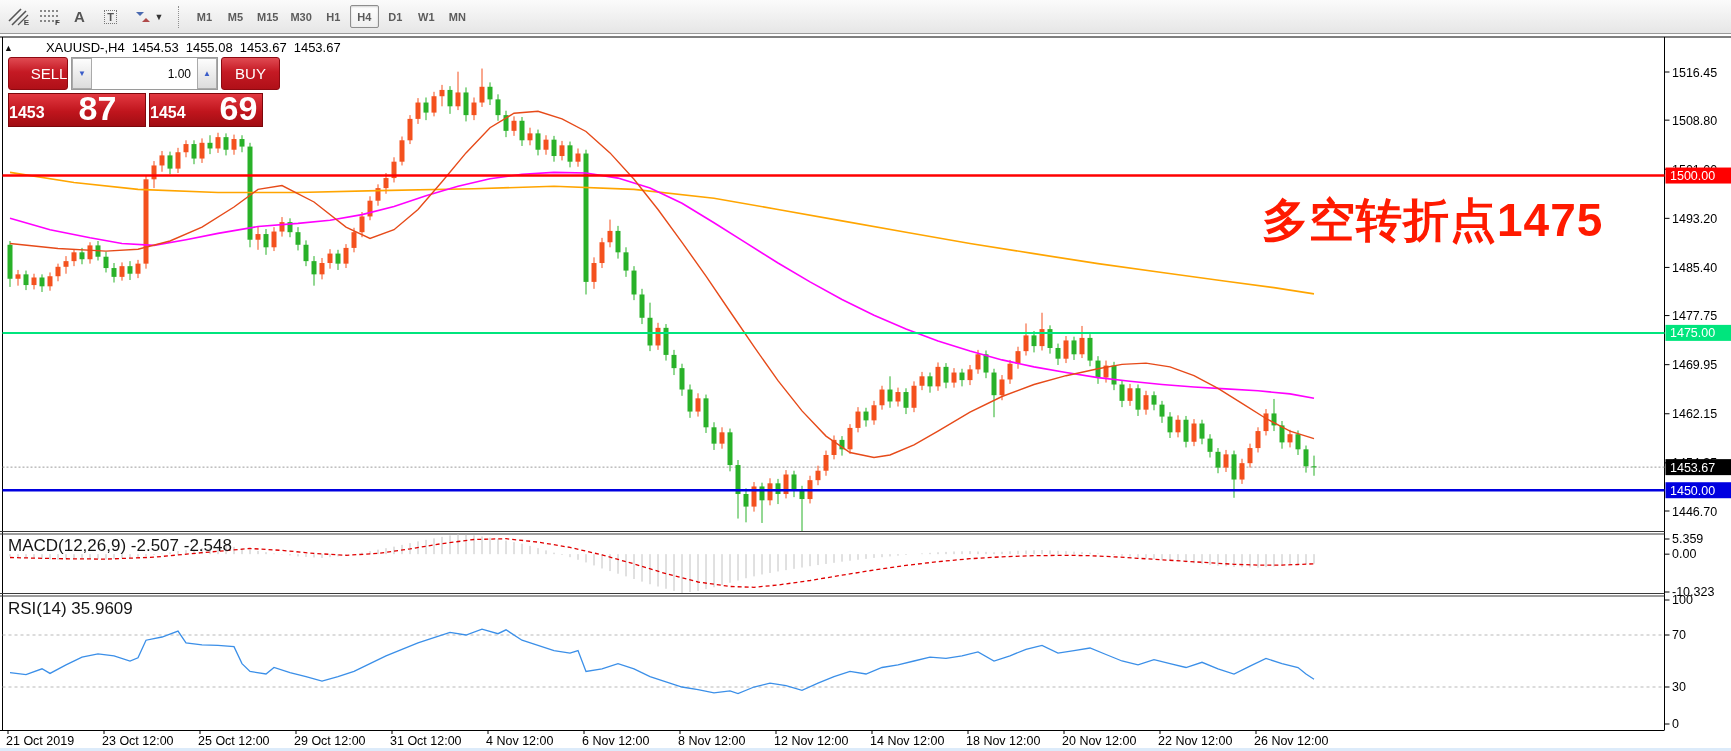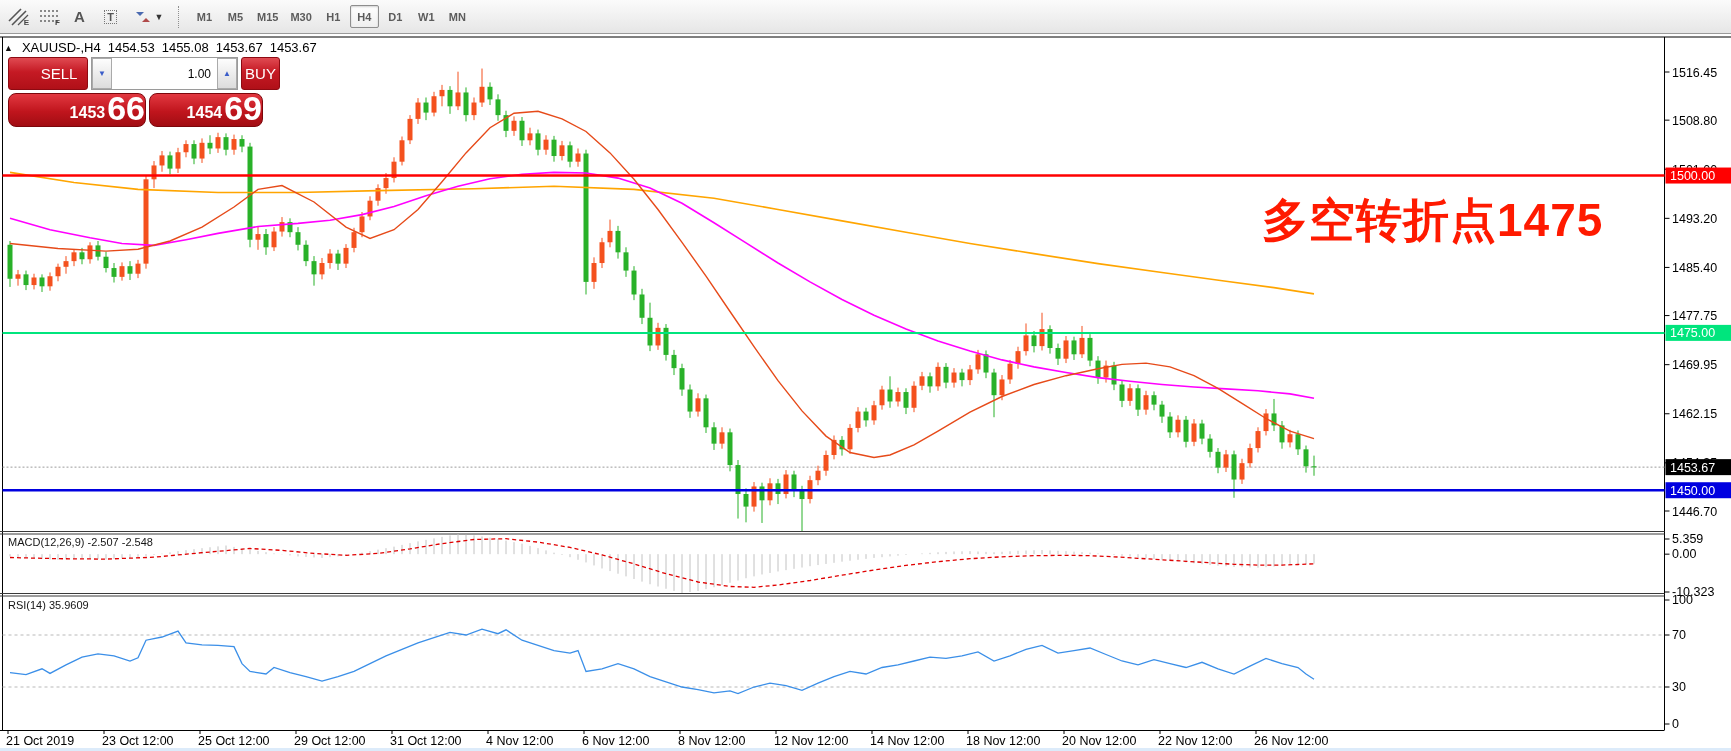--- a/index.html
+++ b/index.html
@@ -19,42 +19,42 @@
   .tf{min-width:29px;height:23px;padding:0 4px;margin:0 1px;display:flex;align-items:center;justify-content:center;
     font-size:11px;font-weight:700;color:#5c5c5c;border:1px solid transparent;border-radius:2px;}
   .tf.active{background:linear-gradient(#ffffff,#efefef);border:1px solid #8e8e8e;box-shadow:inset 0 1px 2px rgba(0,0,0,.18);}
   .boxT{border:1px dotted #777;padding:0 2px;font-size:11px;font-weight:700;color:#555;}
   .caret{font-size:9px;color:#333;margin-left:2px;}
 
   
   #quoteline{position:absolute;left:4px;top:40px;display:flex;align-items:center;gap:7px;
     font-size:13px;color:#000;white-space:nowrap;}
   #quoteline .tri{font-size:9px;margin-right:2px;color:#111;}
-  #quoteline b{font-weight:400;}
+  #quoteline b{font-weight:400;margin-left:24px;}
 
   
   #oct{position:absolute;left:8px;top:57px;width:272px;}
   #oct .row{display:flex;gap:3px;}
   .redbtn{height:33px;border:1px solid #8d0a12;border-radius:3px;color:#fff;font-size:15px;
     display:flex;align-items:center;justify-content:center;
     background:linear-gradient(#e04a52 0%,#c51a24 45%,#b01018 100%);}
-  #sellBtn{width:80px;padding-left:22px;} #buyBtn{width:55px;flex:1;}
+  #sellBtn{width:60px;padding-left:22px;} #buyBtn{width:55px;flex:1;}
   #volbox{width:147px;height:33px;border:1px solid #9a9a9a;background:#fff;display:flex;align-items:stretch;}
   .spin{width:20px;display:flex;align-items:center;justify-content:center;font-size:8px;color:#3a5dc9;
     background:linear-gradient(#fdfdfd,#dcdcdc);border:1px solid #aaa;}
   #volval{flex:1;display:flex;align-items:center;justify-content:flex-end;padding-right:6px;font-size:12px;color:#000;}
-  .pricepanel{height:34px;margin-top:3px;border:1px solid #7c070c;border-radius:8px;color:#fff;
-    display:flex;align-items:flex-end;justify-content:flex-end;padding-bottom:2px;
-    background:linear-gradient(#e23840 0%,#c0151d 55%,#a10d13 100%);}
+  .pricepanel{height:34px;margin-top:3px;border:1px solid #7c070c;border-radius:0;color:#fff;
+    display:flex;align-items:flex-end;justify-content:flex-start;padding-bottom:2px;
+    background:linear-gradient(#e23840 0%,#c0151d 55%,#a10d13 100%);gap:32px;}
   #sellPanel{width:138px;} #buyPanel{width:114px;}
   .psmall{font-size:16px;font-weight:600;line-height:22px;margin-right:2px;}
   .pbig{font-size:34px;font-weight:600;line-height:32px;}
 
   
-  .indlabel{position:absolute;left:8px;font-size:11px;color:#151515;white-space:nowrap;}
+  .indlabel{position:absolute;left:8px;font-size:17px;color:#151515;white-space:nowrap;}
 
   
   #annotation{position:absolute;left:1262px;top:190px;font-size:46px;font-weight:700;
     color:#ff1a00;letter-spacing:1px;white-space:nowrap;}
 
   #chartsvg{position:absolute;left:0;top:0;}
 </style>
 </head>
 <body>
 
@@ -712,21 +712,21 @@
           <span>▲</span>
         </div>
       </div>
       <div class="redbtn" id="buyBtn">
         <span>BUY</span>
       </div>
     </div>
     <div class="row">
       <div class="pricepanel" id="sellPanel">
         <span class="psmall">1453</span>
-        <span class="pbig">66</span>
+        <span class="pbig">87</span>
       </div>
       <div class="pricepanel" id="buyPanel">
         <span class="psmall">1454</span>
         <span class="pbig">69</span>
       </div>
     </div>
   </div>
 
   <div class="indlabel" style="top:536px">MACD(12,26,9) -2.507 -2.548</div>
   <div class="indlabel" style="top:599px">RSI(14) 35.9609</div>

